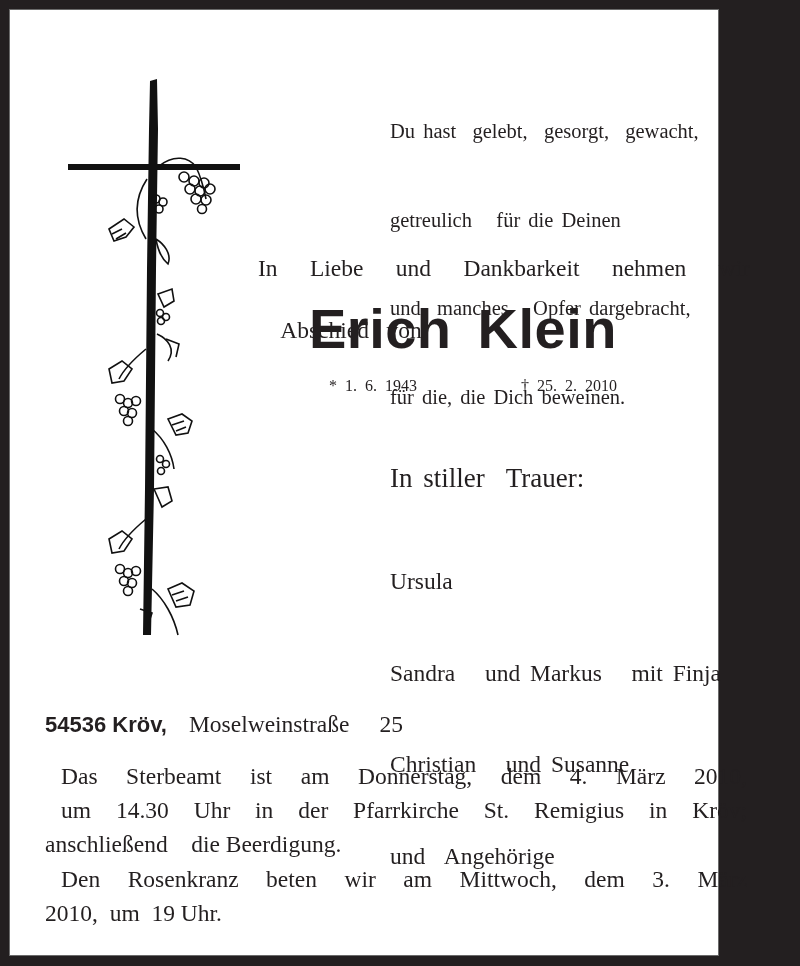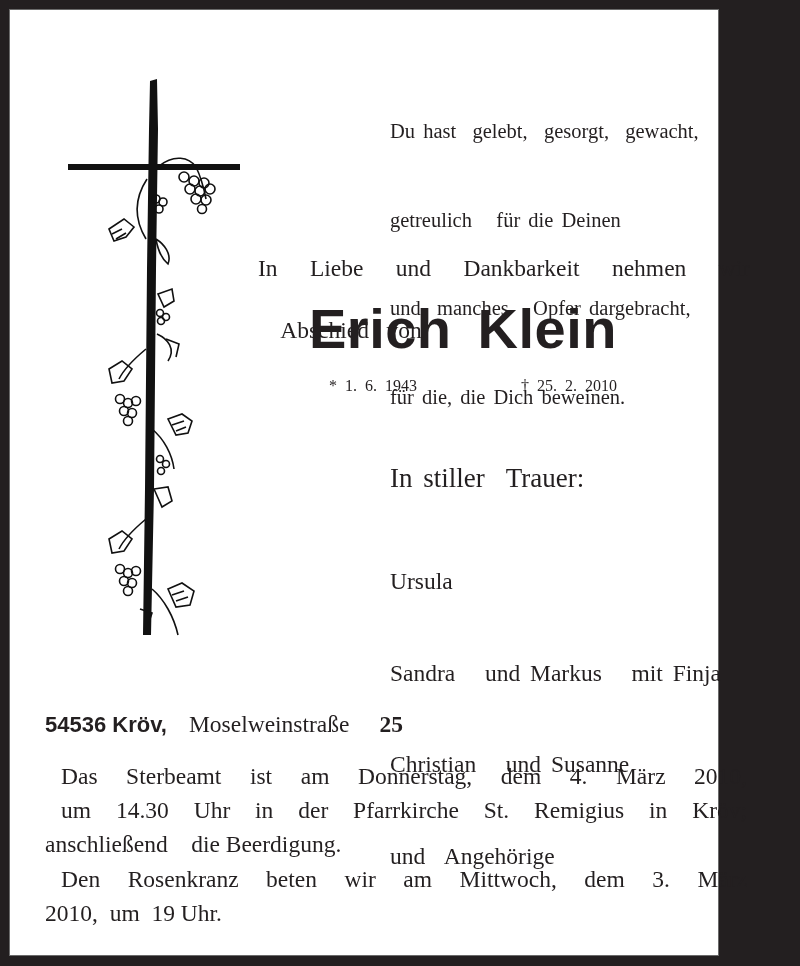--- a/index.html
+++ b/index.html
@@ -31,21 +31,21 @@
   .dates { top: 362px; font-size: 16px; line-height: 30px; word-spacing: 4px; }
   .born { left: 320px; }
   .died { left: 512px; }
   .mourning { left: 381px; top: 454px; font-size: 27px; line-height: 30px; word-spacing: 4px; }
   .family { left: 381px; top: 496px; font-size: 23.5px; line-height: 30.5px; word-spacing: 4px; }
   .address { left: 36px; top: 700px; font-size: 23.5px; line-height: 30px; }
   .address .city {
     font-family: "Liberation Sans", "DejaVu Sans", sans-serif; font-weight: bold; font-size: 22px;
   }
   .address .street { margin-left: 22px; }
-  .address .num { margin-left: 30px; font-weight: bold; }
+  .address .num { margin-left: 30px; }
   .para { left: 36px; width: 702px; font-size: 23.5px; line-height: 34px; white-space: normal; }
   .para .just { display: block; text-align: justify; text-align-last: justify; margin-left: 16px; }
   .p1 { top: 750px; }
   .p2 { top: 853px; }
   .cross { position: absolute; left: 55px; top: 60px; width: 180px; height: 570px; }
 </style>
 </head>
 <body>
 
 <div class="card">

